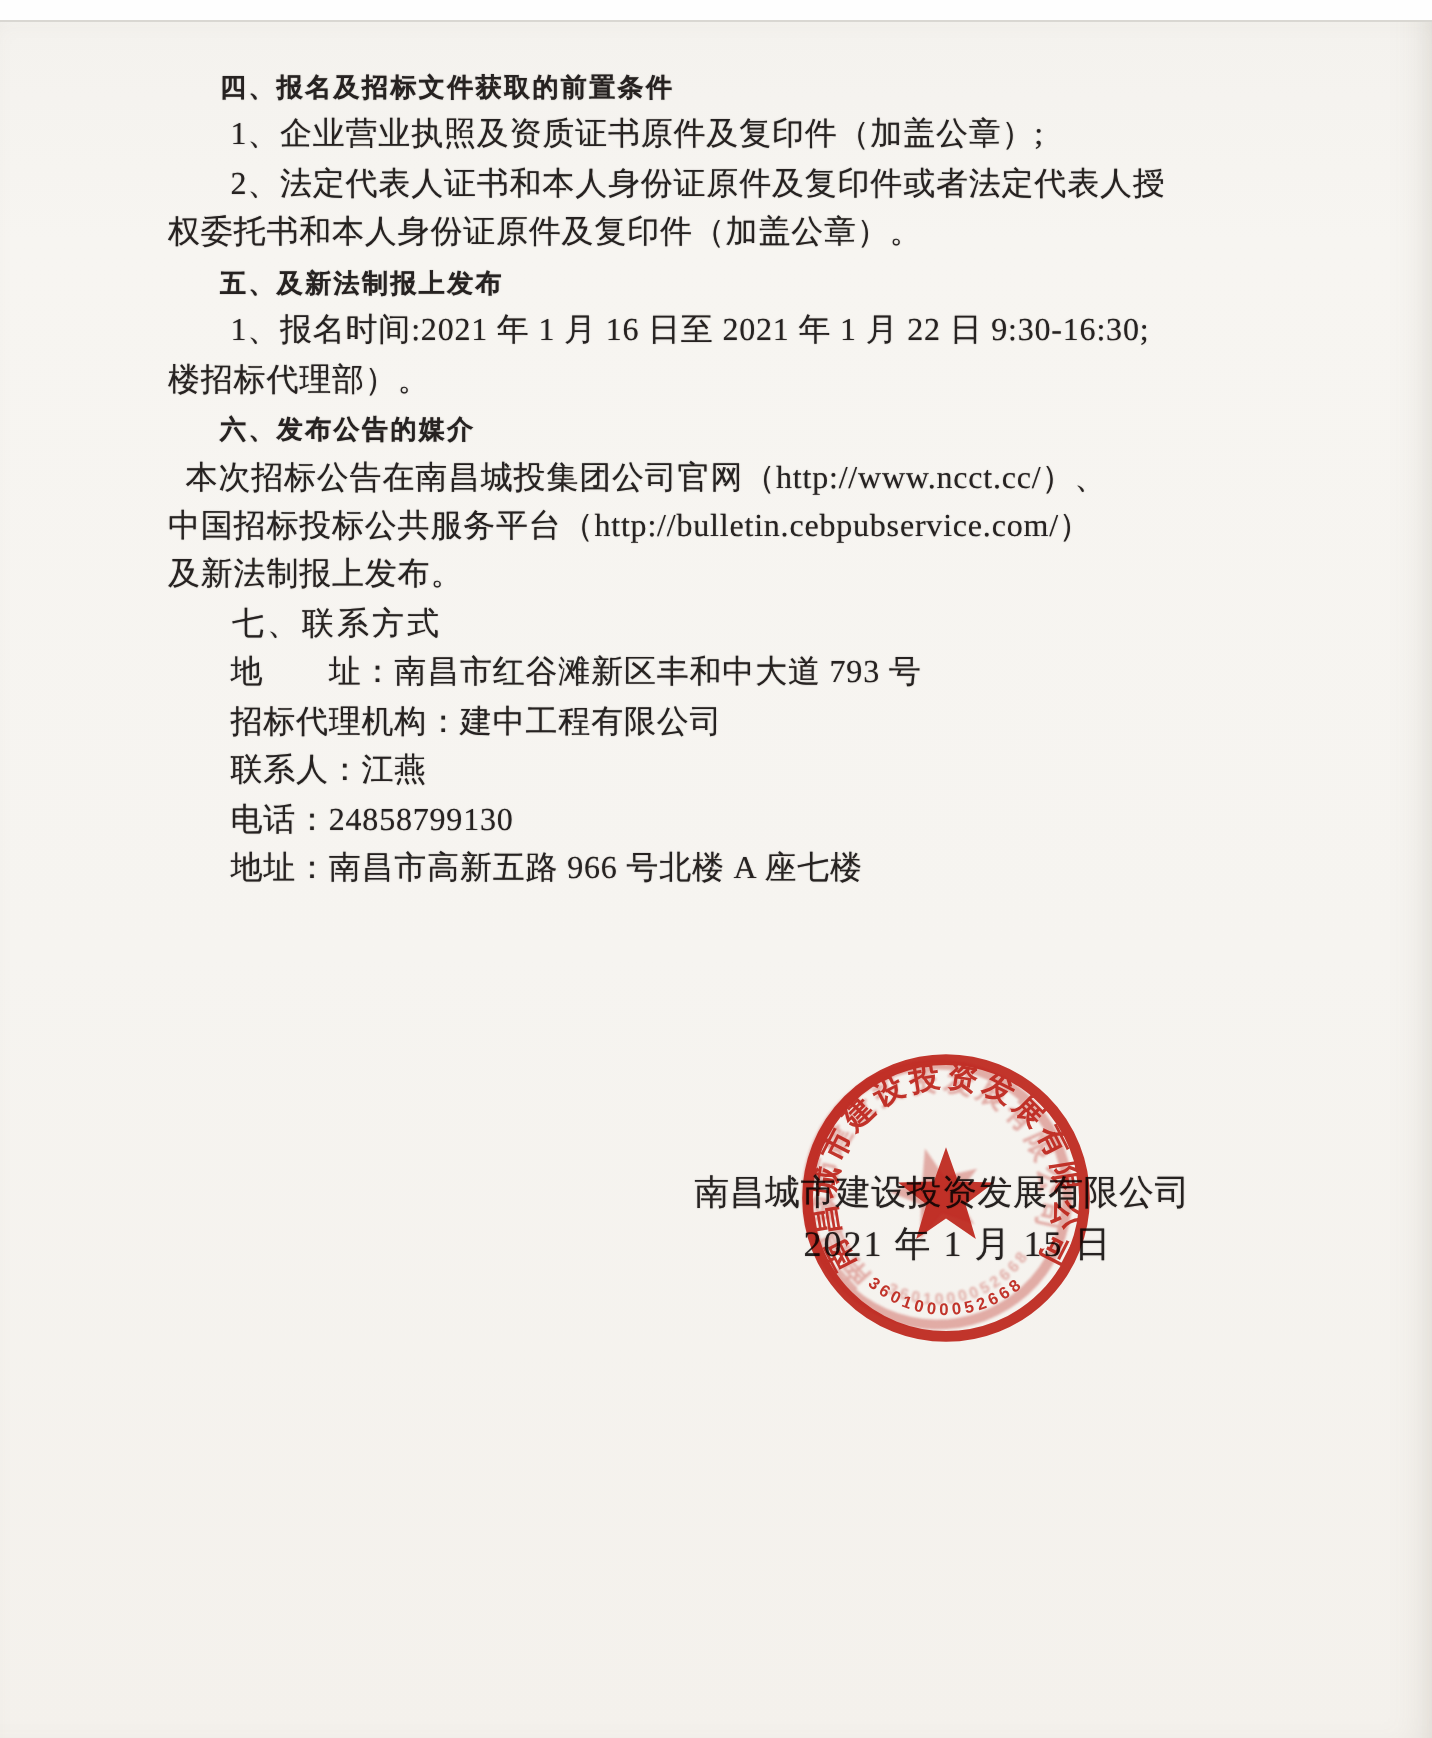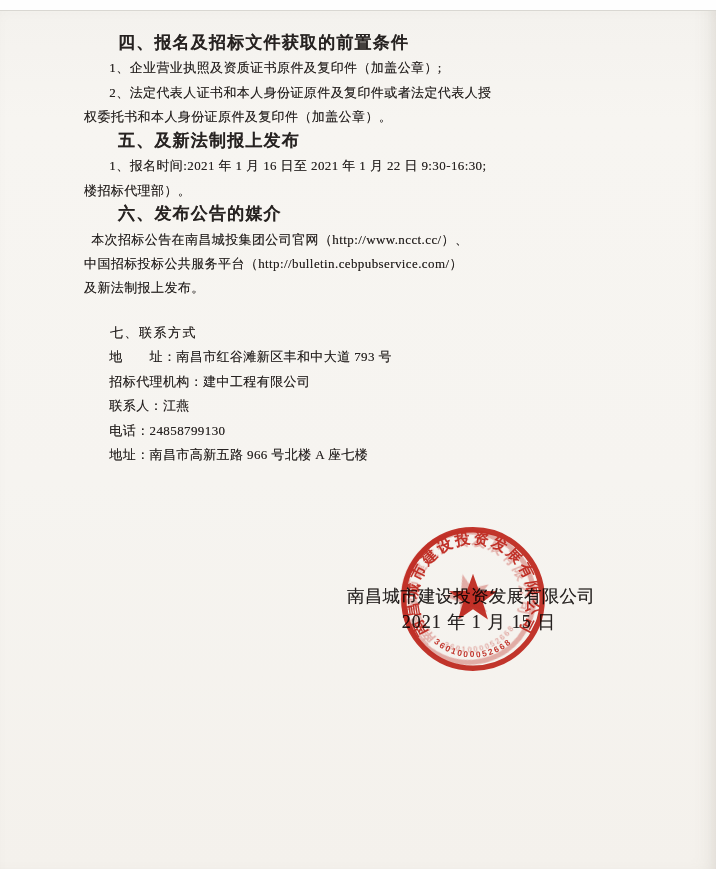--- a/index.html
+++ b/index.html
@@ -14,29 +14,29 @@
     box-shadow:inset -14px 0 22px -16px rgba(120,110,95,.25), inset 0 14px 18px -14px rgba(120,110,95,.28);
   }
   .top-strip{position:absolute;left:0;top:0;width:716px;height:10px;background:#fefefe;border-bottom:1px solid #d9d7d2;}
   .doc{
     position:absolute;left:0;top:0;width:716px;
     padding:32px 40px 0 84px;box-sizing:border-box;
     color:#262221;
   }
   .line{
     white-space:nowrap;line-height:24.45px;height:24.45px;
-    font-size:13px;letter-spacing:.4px;
+    font-size:16px;letter-spacing:.4px;
     text-shadow:0 0 .6px rgba(40,35,30,.55);
   }
   .line.heading{
-    font-family:Liberation Mono, monospace;
-    font-weight:700;font-size:17px;letter-spacing:1.2px;
+    font-family:Liberation Sans, sans-serif;
+    font-weight:700;font-size:13px;letter-spacing:1.2px;
     text-indent:2em;
   }
-  .line.heading-regular{text-indent:2em;letter-spacing:1.5px;margin-top:20px;}
+  .line.heading-regular{text-indent:2em;letter-spacing:1.5px;}
   .line.item{text-indent:1.95em;}
   .line.intro{text-indent:.55em;}
   .line.flush{text-indent:0;}
   .signature{
     position:absolute;left:340px;top:583px;width:262px;text-align:center;color:#262221;
   }
   .signature .company{font-size:17.5px;white-space:nowrap;letter-spacing:.2px;line-height:26px;text-shadow:0 0 .6px rgba(40,35,30,.5);}
   .signature .date{font-size:18px;white-space:nowrap;letter-spacing:1px;line-height:27px;padding-left:16px;text-shadow:0 0 .6px rgba(40,35,30,.5);}
   .stamp-wrap{position:absolute;left:395px;top:521px;width:156px;height:156px;mix-blend-mode:multiply;}
   .stamp-svg{position:absolute;left:0;top:0;width:156px;height:156px;color:#c5261d;filter:blur(.35px);}

